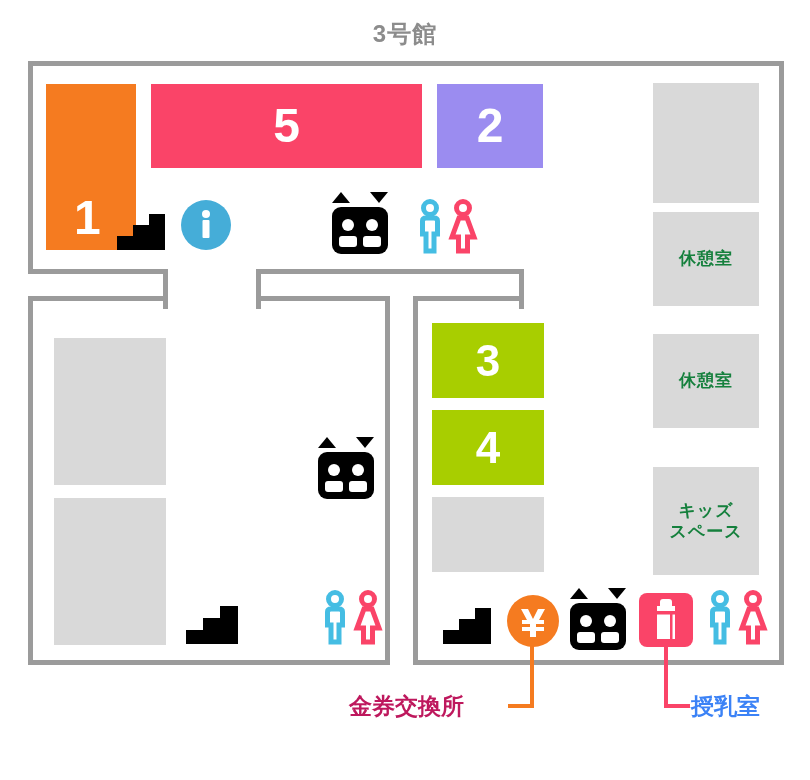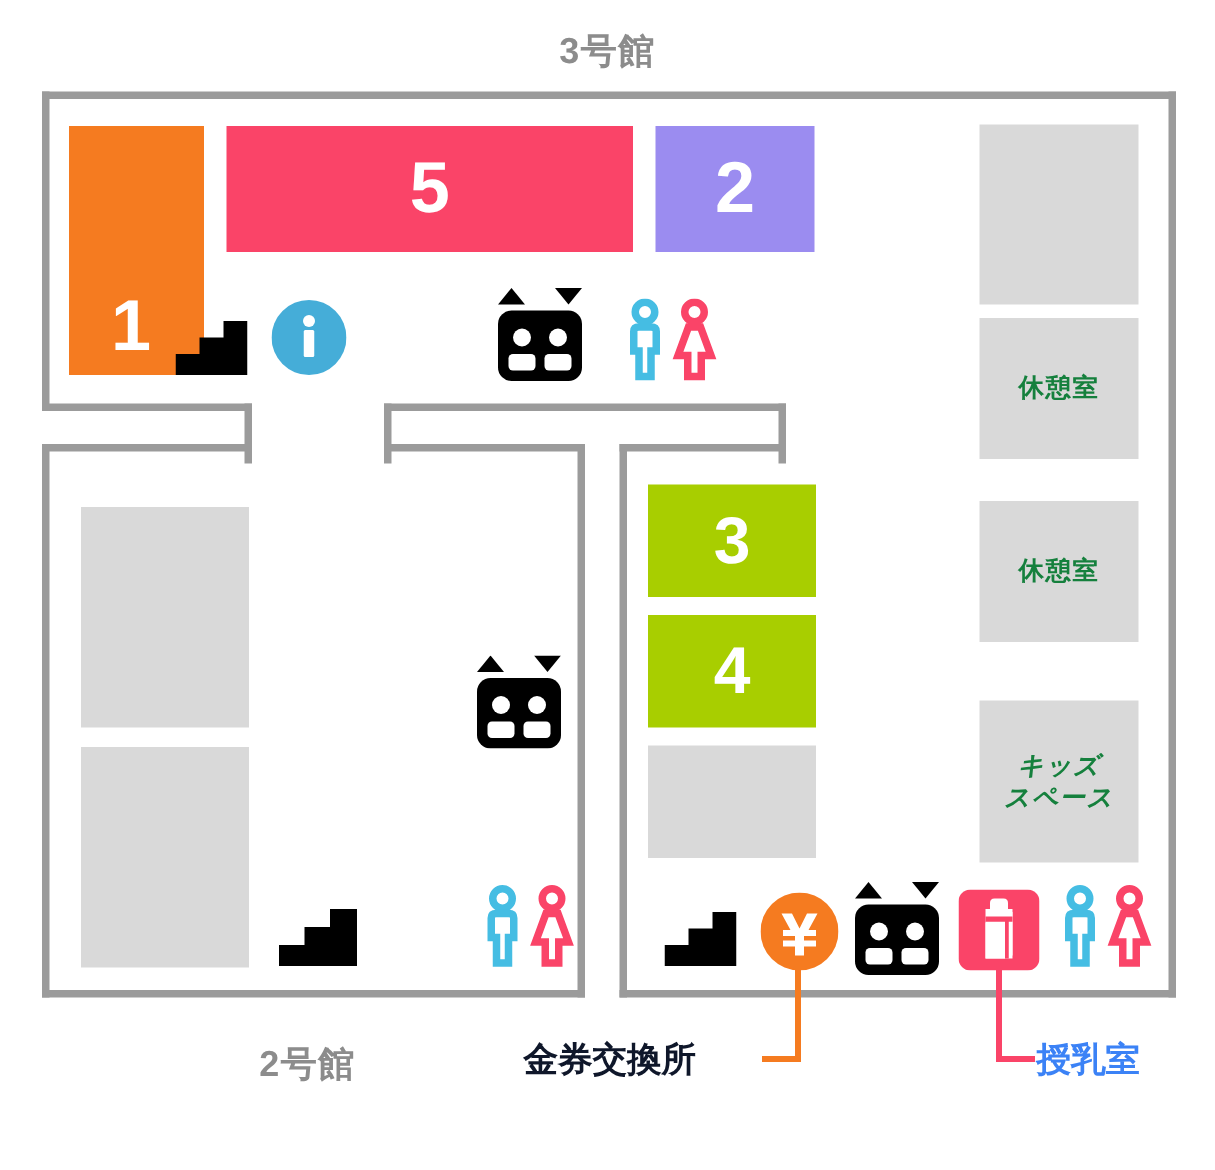--- a/index.html
+++ b/index.html
@@ -139,21 +139,21 @@
   </div>
 
   <div class="abs grayroom" style="left:653px; top:212px; width:106px; height:94px;">
     <span>休憩室</span>
   </div>
 
   <div class="abs grayroom" style="left:653px; top:334px; width:106px; height:94px;">
     <span>休憩室</span>
   </div>
 
-  <div class="abs grayroom" style="left:653px; top:467px; width:106px; height:108px; white-space:pre-line;font-style:italic;">
+  <div class="abs grayroom" style="left:653px; top:467px; width:106px; height:108px; white-space:pre-line;">
     <span>キッズ
 スペース</span>
   </div>
 
   <div class="abs grayroom" style="left:54px; top:338px; width:112px; height:147px;">
     <span></span>
   </div>
 
   <div class="abs grayroom" style="left:54px; top:498px; width:112px; height:147px;">
     <span></span>
@@ -279,20 +279,19 @@
       </g>
     </svg>
   </div>
 
   <div class="abs leader" style="left:530px; top:640px; width:4px; height:68px; background:#F57B20;"></div>
   <div class="abs leader" style="left:508px; top:704px; width:26px; height:4px; background:#F57B20;"></div>
 
   <div class="abs leader" style="left:664px; top:640px; width:4px; height:68px; background:#FA4468;"></div>
   <div class="abs leader" style="left:664px; top:704px; width:26px; height:4px; background:#FA4468;"></div>
 
-  <div class="abs bldg-title-bottom" style="left:155px; top:693px; width:100px; color:#8c8c8c;">2号館</div>
-
-  <div class="abs callout-label" style="left:349px; top:695px; color:#0f172a;">金券交換所</div>
+
+  <div class="abs callout-label" style="left:349px; top:695px; color:#be185d;">金券交換所</div>
 
 
   <div class="abs callout-label" style="left:691px; top:695px; color:#3b82f6;">授乳室</div>
 
 </div>
 
 </body></html>

